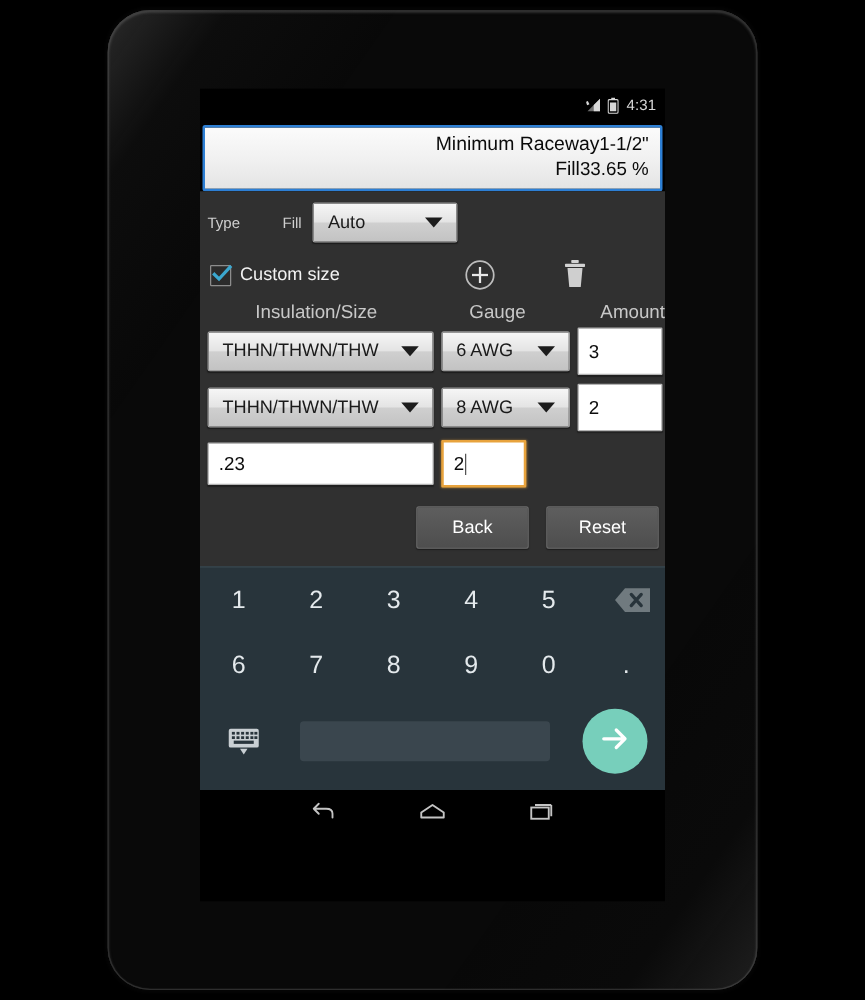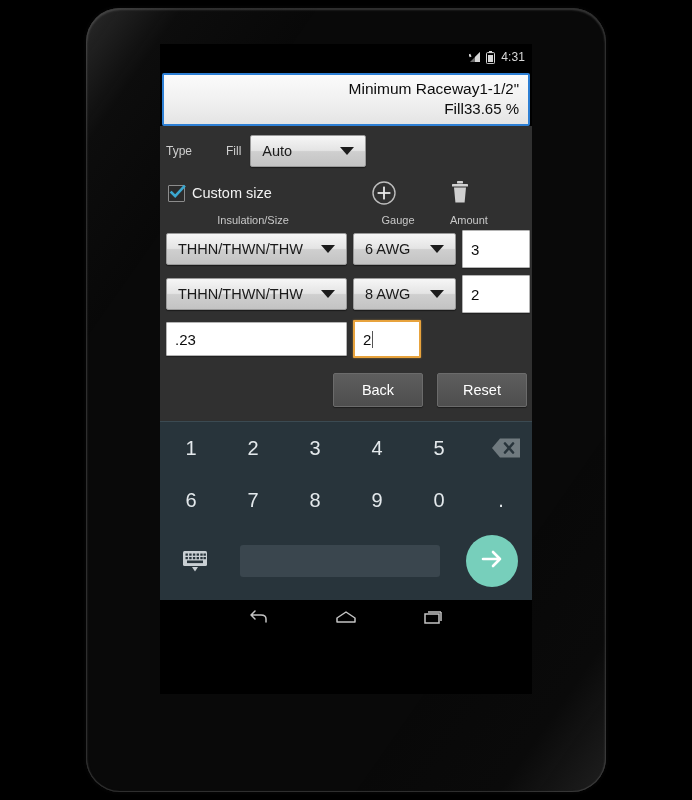--- a/index.html
+++ b/index.html
@@ -37,21 +37,21 @@
     background:
       linear-gradient(125deg, rgba(120,120,120,0.30) 0%, rgba(60,60,60,0.08) 9%, rgba(0,0,0,0) 22%),
       linear-gradient(305deg, rgba(110,110,110,0.22) 0%, rgba(40,40,40,0.05) 10%, rgba(0,0,0,0) 24%);
     pointer-events: none;
   }
 
   
   #screen {
     position: absolute;
     left: 160px;
-    top: 44px;
+    top: 71px;
     width: 372px;
     height: 650px;
     background: #000000;
     overflow: hidden;
   }
 
   
   #status-bar {
     height: 26px;
     background: #000000;
@@ -181,25 +181,25 @@
     white-space: nowrap;
   }
   #add-row-btn { margin-left: 99px; width: 26px; height: 26px; flex: none; }
   #delete-row-btn { margin-left: 52px; width: 22px; height: 26px; flex: none; }
 
   
   #col-headers {
     display: flex;
     padding: 6px 0 4px 0;
     color: #c8c8c8;
-    font-size: 11px;
+    font-size: 15px;
   }
   #col-headers .h1 { width: 186px; text-align: center; }
   #col-headers .h2 { width: 104px; text-align: center; }
-  #col-headers .h3 { width: 82px; text-align: left; }
+  #col-headers .h3 { width: 82px; text-align: right; }
 
   
   .data-row {
     display: flex;
     align-items: center;
     padding: 0 0 0 6px;
     margin-bottom: 7px;
     gap: 6px;
   }
   .col-insul { width: 181px; }

